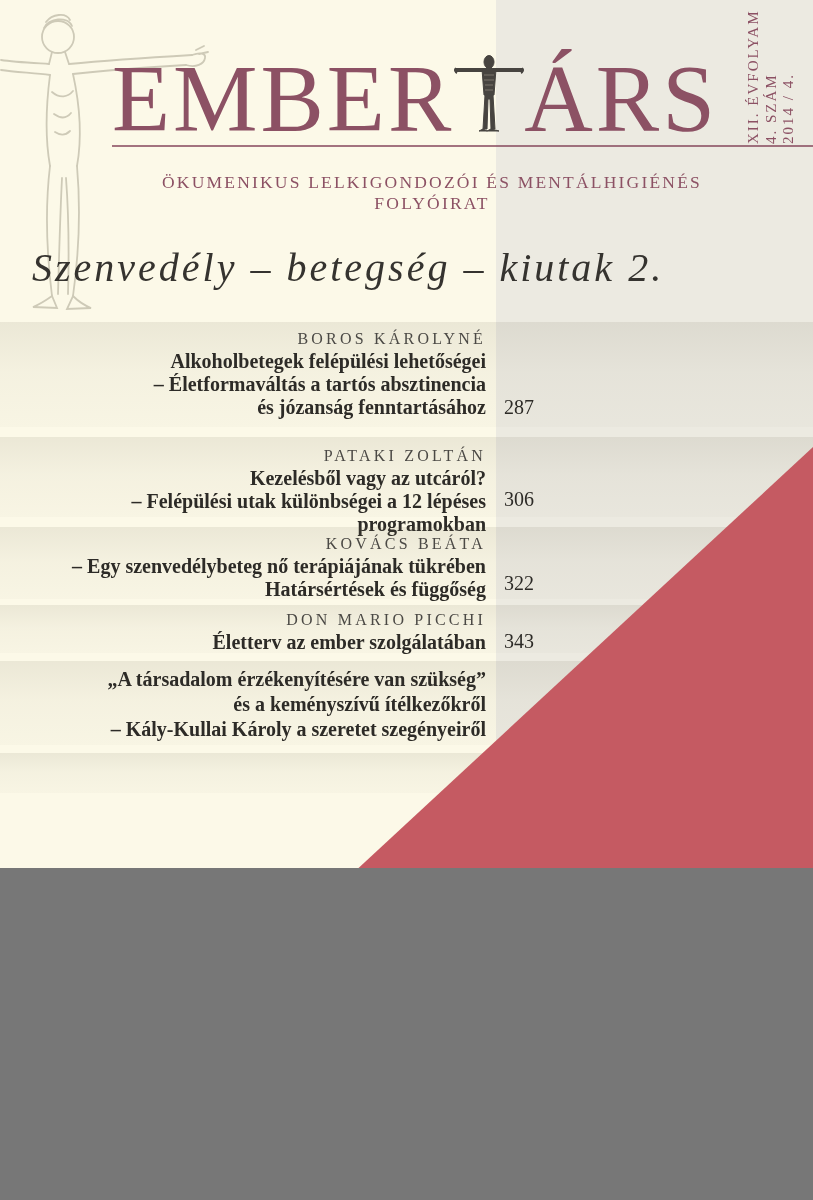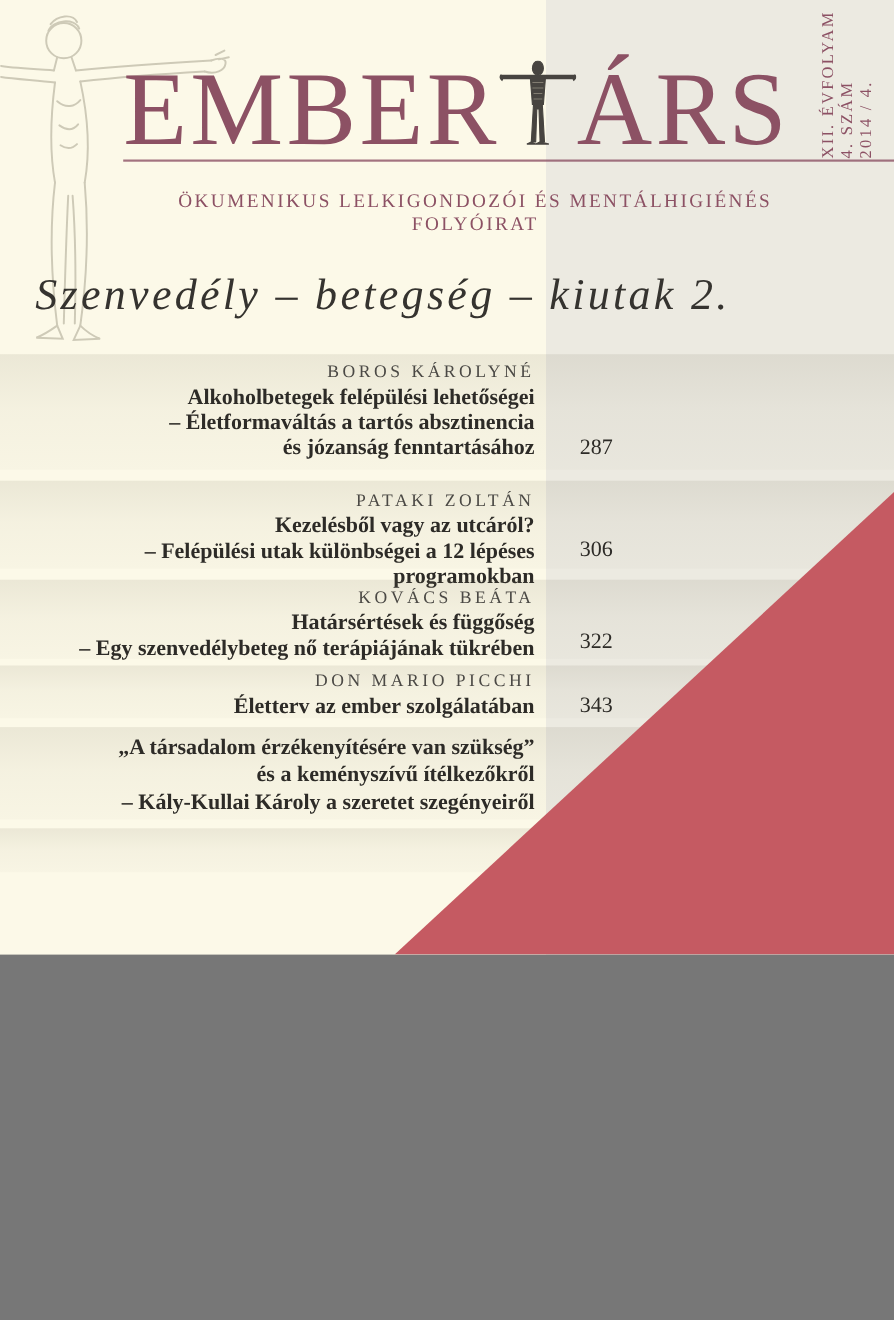--- a/index.html
+++ b/index.html
@@ -16,25 +16,25 @@
   .title-figure{position:relative;bottom:-2px;}
   .title-rule{position:absolute;left:112px;top:145px;width:701px;height:2px;background:rgba(140,81,100,.8);}
   .subtitle{position:absolute;left:112px;top:156px;width:640px;text-align:center;
     font-size:17.5px;letter-spacing:2.2px;color:#8C5164;margin-top:16px;}
   .volume{position:absolute;right:16px;top:22px;height:122px;
     writing-mode:vertical-rl;transform:rotate(180deg);
     font-size:15px;line-height:17.5px;letter-spacing:2px;color:#8C5164;white-space:pre;}
   .issue-heading{position:absolute;left:32px;top:244px;
     font-style:italic;font-size:40px;letter-spacing:3px;color:#35332F;}
   
-  .band{position:absolute;left:0;width:813px;box-sizing:border-box;display:flex;align-items:flex-start;gap:41px;}
+  .band{position:absolute;left:0;width:813px;box-sizing:border-box;display:flex;align-items:flex-start;}
   .band::before{content:"";position:absolute;inset:0;
     background:linear-gradient(180deg,rgba(104,97,75,.115) 0,rgba(104,97,75,.05) 48%,rgba(104,97,75,.028) 100%);}
   .band-left{position:relative;width:486px;text-align:right;}
-  .band-page{position:relative;align-self:flex-end;
+  .band-page{position:relative;align-self:flex-end;margin-left:18px;
     font-size:20px;line-height:23px;color:#2D2B27;}
   .author{font-size:16px;line-height:22px;letter-spacing:3.2px;color:#4B4945;}
   .t-line{font-size:20px;line-height:23px;font-weight:bold;color:#2D2B27;}
   .band.loose .t-line{line-height:25px;}
   
   .r1{top:322px;height:105px;padding:6px 0 8px;}
   .r2{top:437px;height:80px;padding:8px 0 6px;}
   .r3{top:527px;height:72px;padding:6px 0 4px;}
   .r4{top:605px;height:48px;padding:4px 0 0;}
   .r5{top:661px;height:84px;padding:6px 0 3px;flex-direction:column;}
@@ -116,22 +116,22 @@
       <div class="author">PATAKI ZOLTÁN</div>
       <div class="t-line">Kezelésből vagy az utcáról?</div>
       <div class="t-line">– Felépülési utak különbségei a 12 lépéses programokban</div>
     </div>
     <div class="band-page">306</div>
   </div>
 
   <div class="band r3">
     <div class="band-left">
       <div class="author">KOVÁCS BEÁTA</div>
+      <div class="t-line">– Egy szenvedélybeteg nő terápiájának tükrében</div>
       <div class="t-line">Határsértések és függőség</div>
-      <div class="t-line">– Egy szenvedélybeteg nő terápiájának tükrében</div>
     </div>
     <div class="band-page">322</div>
   </div>
 
   <div class="band r4">
     <div class="band-left">
       <div class="author">DON MARIO PICCHI</div>
       <div class="t-line">Életterv az ember szolgálatában</div>
     </div>
     <div class="band-page">343</div>

